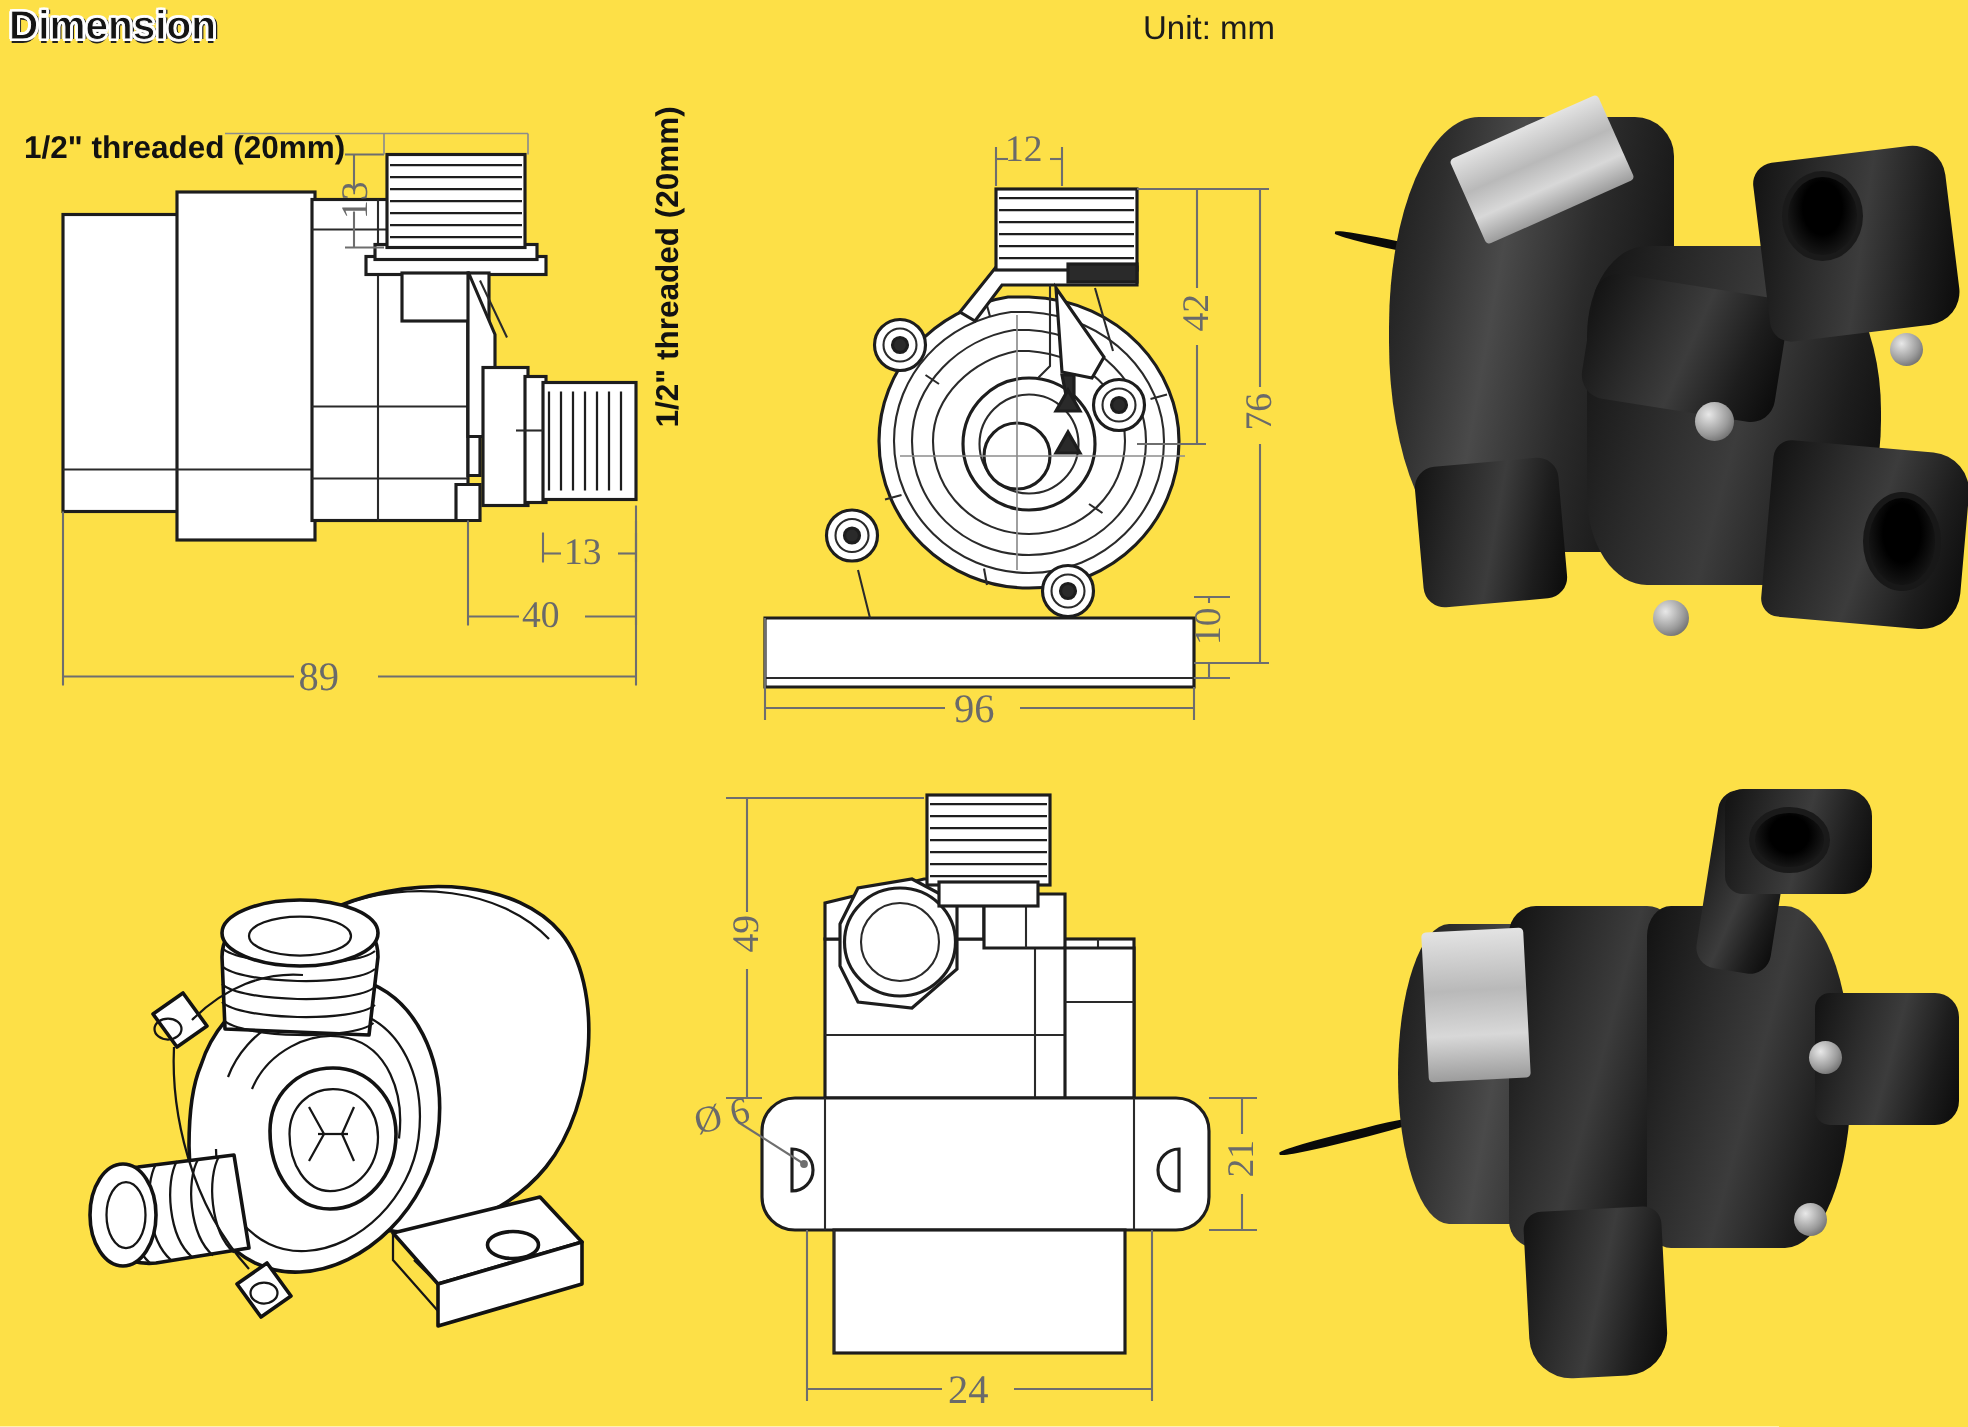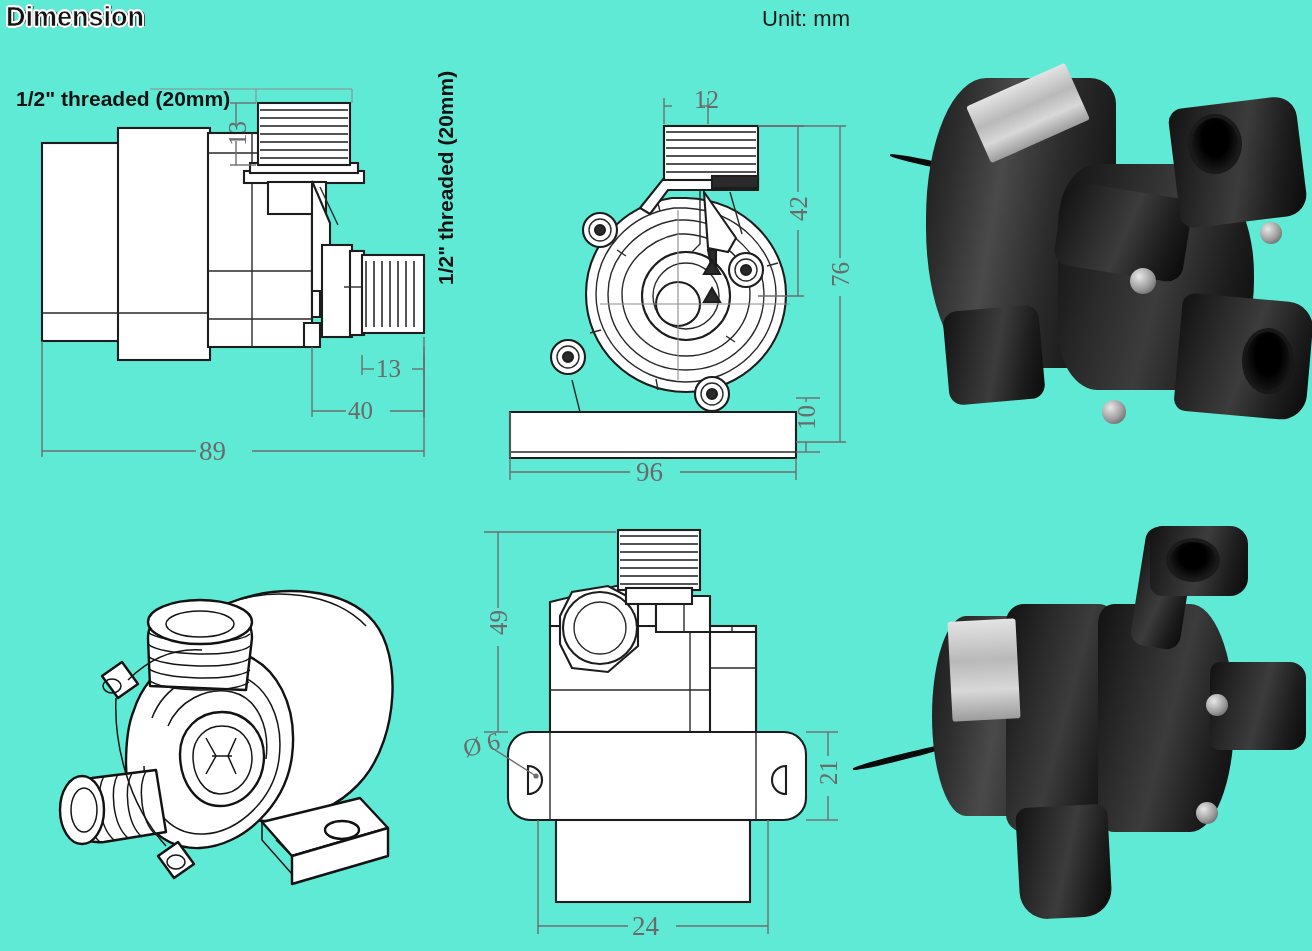--- a/index.html
+++ b/index.html
@@ -10,21 +10,21 @@
   }
   body {
     font-family: "Liberation Sans", sans-serif;
     width: 1312px; height: 951px;
     position: relative;
     overflow: hidden;
   }
   #sheet {
     position: relative;
     width: 1312px; height: 951px;
-    background: #5eead4;
+    background: #fde047;
   }
 
   
   .title-badge {
     position: absolute;
     left: 6px; top: 2px;
     font-size: 27px;
     font-weight: bold;
     color: #141414;
     letter-spacing: 0px;
@@ -293,21 +293,21 @@
       <line class="ln" x1="306" y1="372" x2="330" y2="372"></line>
       <line class="ln" x1="316" y1="318" x2="316" y2="322"></line>
       <line class="ln" x1="316" y1="362" x2="316" y2="372"></line>
 
       <line class="ln" x1="20" y1="332" x2="20" y2="400"></line>
       <line class="ln" x1="306" y1="378" x2="306" y2="400"></line>
       <line class="ln" x1="20" y1="392" x2="140" y2="392"></line>
       <line class="ln" x1="190" y1="392" x2="306" y2="392"></line>
     </svg>
 
-    <div class="dim-text" style="left:180px; top:7px;margin-left:24px;">12</div>
+    <div class="dim-text" style="left:180px; top:7px;">12</div>
     <div class="dim-text rot" style="left:295px; top:116px; width:26px; text-align:center;">42</div>
     <div class="dim-text rot" style="left:337px; top:182px; width:26px; text-align:center;">76</div>
     <div class="dim-text rot" style="left:303px; top:325px; width:26px; text-align:center;">10</div>
     <div class="dim-text" style="left:146px; top:379px; font-size:27px;">96</div>
   </div>
 
   <div class="photo" style="left:890px; top:60px; width:420px; height:420px;">
 
     <div class="cable" style="left:0px; top:92px; width:112px; height:6px; transform:rotate(12deg); transform-origin:0 50%;"></div>
 

